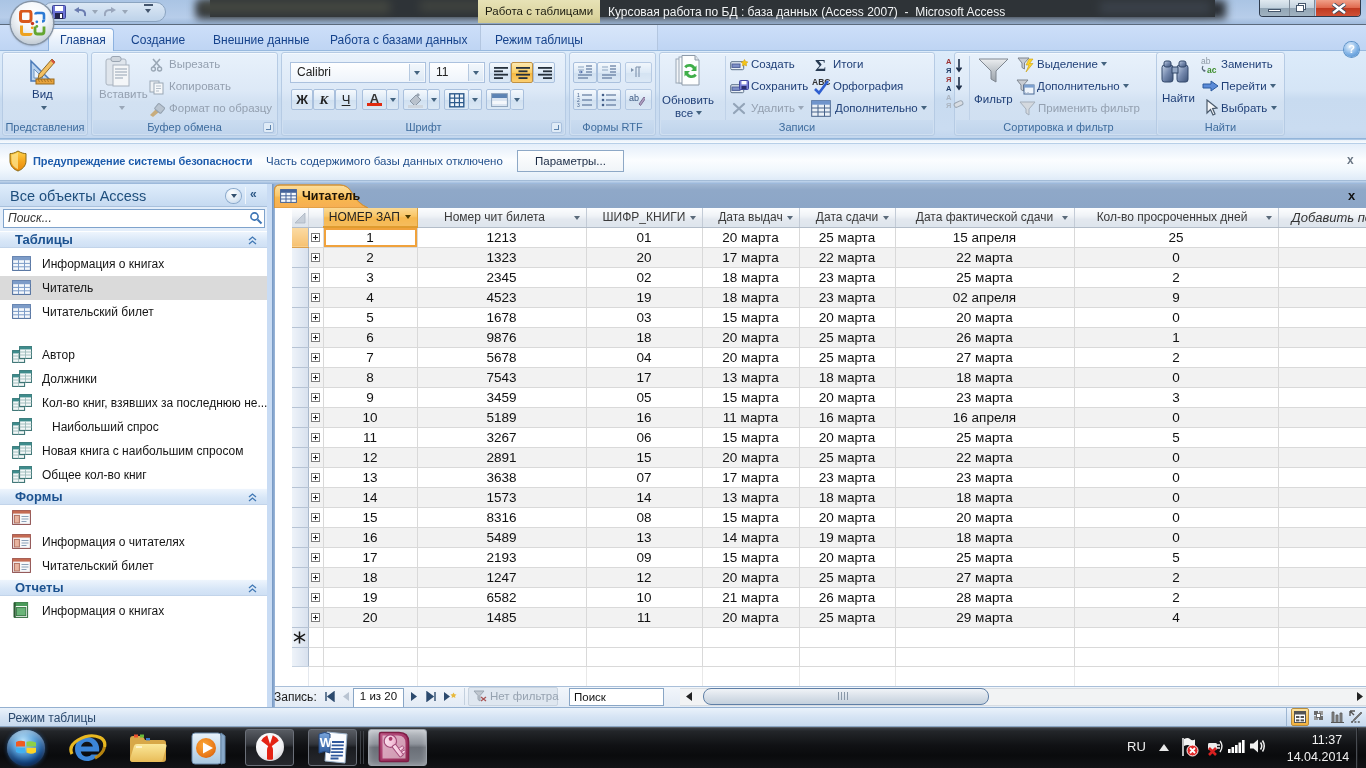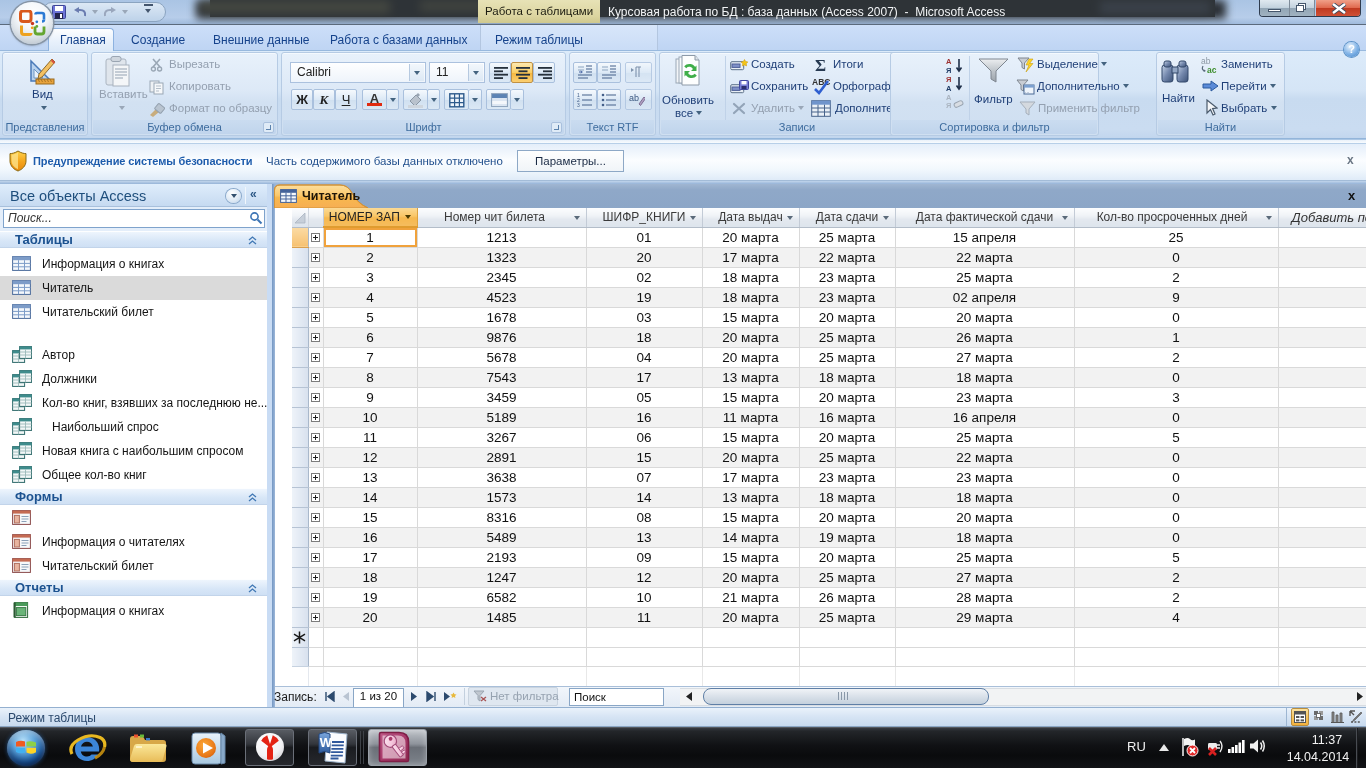--- a/index.html
+++ b/index.html
@@ -209,21 +209,21 @@
         <rect x="1" y="5" width="15" height="3" fill="#dce6f2"></rect>
         <rect x="1" y="8" width="15" height="3" fill="#f4f7fb"></rect>
         <rect x="1" y="11" width="15" height="2.4" fill="#dce6f2"></rect>
         <rect x="0.6" y="0.6" width="15.8" height="13" fill="none" stroke="#8aa0ba"></rect>
       </svg></div>
 <div class="btn" style="left:511px;top:89px;width:13px;height:21px;border-left:none">
       <div class="td" style="margin:8px auto 0"></div>
     </div>
 
 <div class="grpbox" style="left:569px;width:87px">
-      <div class="grplab">Текст RTF</div>
+      <div class="grplab">Формы RTF</div>
     </div>
 <div class="btn" style="left:573px;top:62px;width:24px;height:21px"></div>
 <div class="btn" style="left:597px;top:62px;width:24px;height:21px"></div>
 <div class="btn" style="left:625px;top:62px;width:27px;height:21px;opacity:.75"></div>
 <div class="btn" style="left:573px;top:89px;width:24px;height:21px"></div>
 <div class="btn" style="left:597px;top:89px;width:24px;height:21px"></div>
 <div class="btn" style="left:625px;top:89px;width:27px;height:21px;opacity:.75"></div>
 <svg style="position:absolute;left:577px;top:65px" width="16" height="15" viewBox="0 0 16 15">
       <path d="M1 2 h6 M1 5 h6" stroke="#8ea5c0" stroke-width="1.2"></path>
       <path d="M9 1 h6 M9 4 h6 M9 7 h6 M1 10 h14 M1 13 h10" stroke="#45608a" stroke-width="1.2"></path>
@@ -294,21 +294,21 @@
  <path d="M3 12 l4 4 9 -12" fill="none" stroke="#2f5fd0" stroke-width="2.6"></path>
 </svg>
 <div class="a rlbl" style="left:833px;top:80px">Орфография</div>
 <svg class="a" style="left:811px;top:100px" width="20" height="17" viewBox="0 0 20 17">
  <rect x="0.7" y="0.7" width="18.6" height="15.6" fill="#eaf0f7" stroke="#47628a"></rect>
  <rect x="0.7" y="0.7" width="18.6" height="4" fill="#6f94cc"></rect>
  <path d="M0.7 8 h18.6 M0.7 12 h18.6 M7 4.7 v11.6 M13.5 4.7 v11.6" stroke="#47628a" stroke-width="1"></path>
 </svg>
 <div class="a rlbl" style="left:835px;top:102px">Дополнительно <span class="td" style="display:inline-block;vertical-align:2px"></span></div>
 
-<div class="grpbox" style="left:890px;width:209px">
+<div class="grpbox" style="left:954px;width:209px">
       <div class="grplab">Сортировка и фильтр</div>
     </div>
 <svg class="a" style="left:946px;top:57px" width="18" height="17" viewBox="0 0 18 17">
  <text x="0" y="7" font-size="7.5" font-weight="bold" fill="#9c3030">А</text>
       <text x="0" y="16" font-size="7.5" font-weight="bold" fill="#1f3c66">Я</text>
  <path d="M13 2 v11 M10.5 10.5 L13 14 L15.5 10.5" fill="none" stroke="#20304a" stroke-width="1.6"></path>
 </svg>
 <svg class="a" style="left:946px;top:75px" width="18" height="17" viewBox="0 0 18 17">
  <text x="0" y="7" font-size="7.5" font-weight="bold" fill="#9c3030">Я</text>
       <text x="0" y="16" font-size="7.5" font-weight="bold" fill="#1f3c66">А</text>

